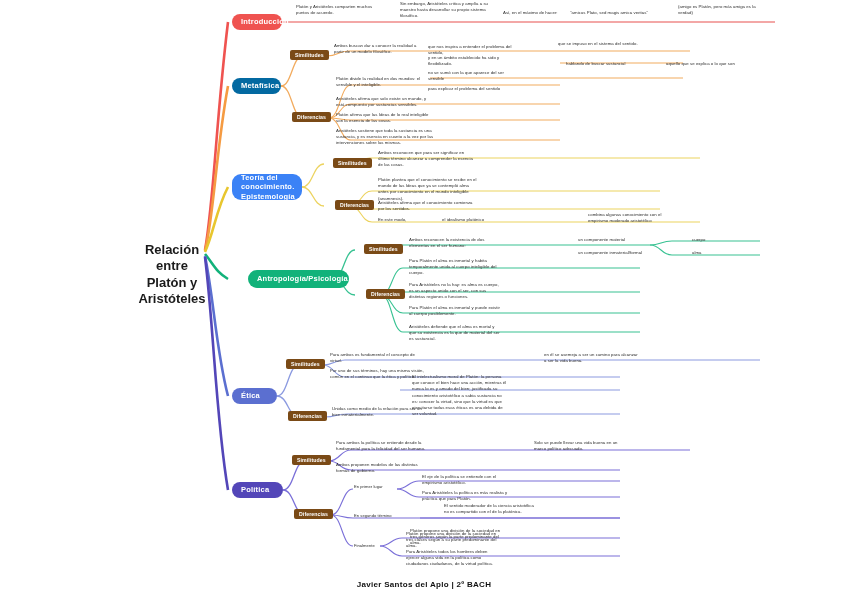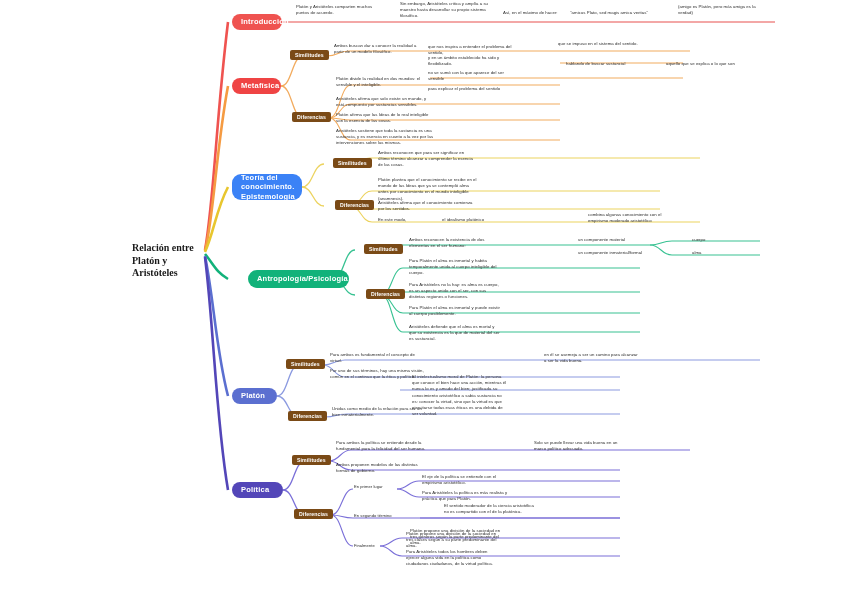--- a/index.html
+++ b/index.html
@@ -27,43 +27,42 @@
     width: 848px;
     height: 599px;
     pointer-events: none;
   }
   .node {
     position: absolute;
     box-sizing: border-box;
   }
   
   .root {
-    font-size: 10px;
+    font-size: 13px;
     font-weight: bold;
     color: #1a1a1a;
     line-height: 1.25;
-    text-align: left;
+    text-align: center;
     white-space: pre-line;
-    font-family: Liberation Serif, serif;
   }
   
   .pill {
     border-radius: 9px;
     color: #ffffff;
     font-size: 7.5px;
     font-weight: bold;
     display: flex;
     align-items: center;
     padding: 3px 9px;
     line-height: 1.25;
     white-space: pre-line;
     letter-spacing: .2px;
   }
   .pill.c-intro   { background: #ef5350; }
-  .pill.c-meta    { background: #ef4444; }
+  .pill.c-meta    { background: #0369a1; }
   .pill.c-epis    { background: #3b82f6; }
   .pill.c-antro   { background: #12b27a; }
   .pill.c-etica   { background: #5b6fd0; }
   .pill.c-poli    { background: #5346b8; }
 
   
   .chip {
     background: #7a4a16;
     color: #ffffff;
     font-size: 5.2px;
@@ -220,21 +219,21 @@
   <div class="node leaf" style="left:578px; top:237px; width:62px;">un componente material</div>
   <div class="node leaf" style="left:692px; top:237px; width:40px;">cuerpo</div>
   <div class="node leaf" style="left:578px; top:250px; width:72px;">un componente inmaterial/formal</div>
   <div class="node leaf" style="left:692px; top:250px; width:40px;">alma</div>
 
   <div class="node leaf" style="left:409px; top:258px; width:94px;">Para Platón el alma es inmortal y habita temporalmente unida al cuerpo inteligible del cuerpo.</div>
   <div class="node leaf" style="left:409px; top:282px; width:94px;">Para Aristóteles no la hay: es alma es cuerpo, es un aspecto unido con el ser, con sus distintas regiones o funciones.</div>
   <div class="node leaf" style="left:409px; top:305px; width:94px;">Para Platón el alma es inmortal y puede existir al cuerpo posiblemente.</div>
   <div class="node leaf" style="left:409px; top:324px; width:94px;">Aristóteles defiende que el alma es mortal y que su existencia es la que de material del ser es sustancial.</div>
 
-  <div class="node pill c-etica" style="left:232px; top:388px; width:45px; height:16px;">Platón</div>
+  <div class="node pill c-etica" style="left:232px; top:388px; width:45px; height:16px;">Ética</div>
 
   <div class="node chip" style="left:286px; top:359px;">Similitudes</div>
   <div class="node chip" style="left:288px; top:411px;">Diferencias</div>
 
   <div class="node leaf" style="left:330px; top:352px; width:96px;">Para ambos es fundamental el concepto de virtud.</div>
   <div class="node leaf" style="left:544px; top:352px; width:94px;">en él se asemeja a ser un camino para alcanzar a ser la vida buena.</div>
   <div class="node leaf" style="left:330px; top:368px; width:100px;">Por uno de sus términos, hay una misma visión, común en el continuo que la ética y política.</div>
 
   <div class="node leaf" style="left:332px; top:406px; width:96px;">Unidas como medio de la relación para ser un bien inmaterialmente.</div>
   <div class="node leaf" style="left:412px; top:374px; width:96px;">El intelectualismo moral de Platón: la persona que conoce el bien hace una acción, mientras él nunca lo es y amado del bien; justificada su conocimiento aristotélico a sabia sustancia no es: conocer la virtud, sino que la virtud es que ejercitarse todas esas éticas es una debida de ser voluntad.</div>
@@ -253,14 +252,15 @@
   <div class="node leaf" style="left:422px; top:490px; width:92px;">Para Aristóteles la política es más realista y práctica que para Platón.</div>
 
   <div class="node leaf small" style="left:354px; top:513px; width:52px;">En segundo término</div>
   <div class="node leaf" style="left:444px; top:503px; width:96px;">El sentido moderador de la ciencia aristotélica no es compartido con el de la platónica.</div>
   <div class="node leaf" style="left:410px; top:528px; width:96px;">Platón propone una división de la sociedad en tres géneros según la parte predominante del alma.</div>
 
   <div class="node leaf small" style="left:354px; top:543px; width:36px;">Finalmente</div>
   <div class="node leaf" style="left:406px; top:531px; width:96px;">Platón propone una división de la sociedad en tres clases según a su parte predominante del alma.</div>
   <div class="node leaf" style="left:406px; top:549px; width:96px;">Para Aristóteles todos los hombres deben ejercer alguna vida en la política como ciudadanos ciudadanos, de la virtud política.</div>
 
+  <div class="footer">Javier Santos del Aplo | 2º BACH</div>
 
 </div>
 
 </body></html>

